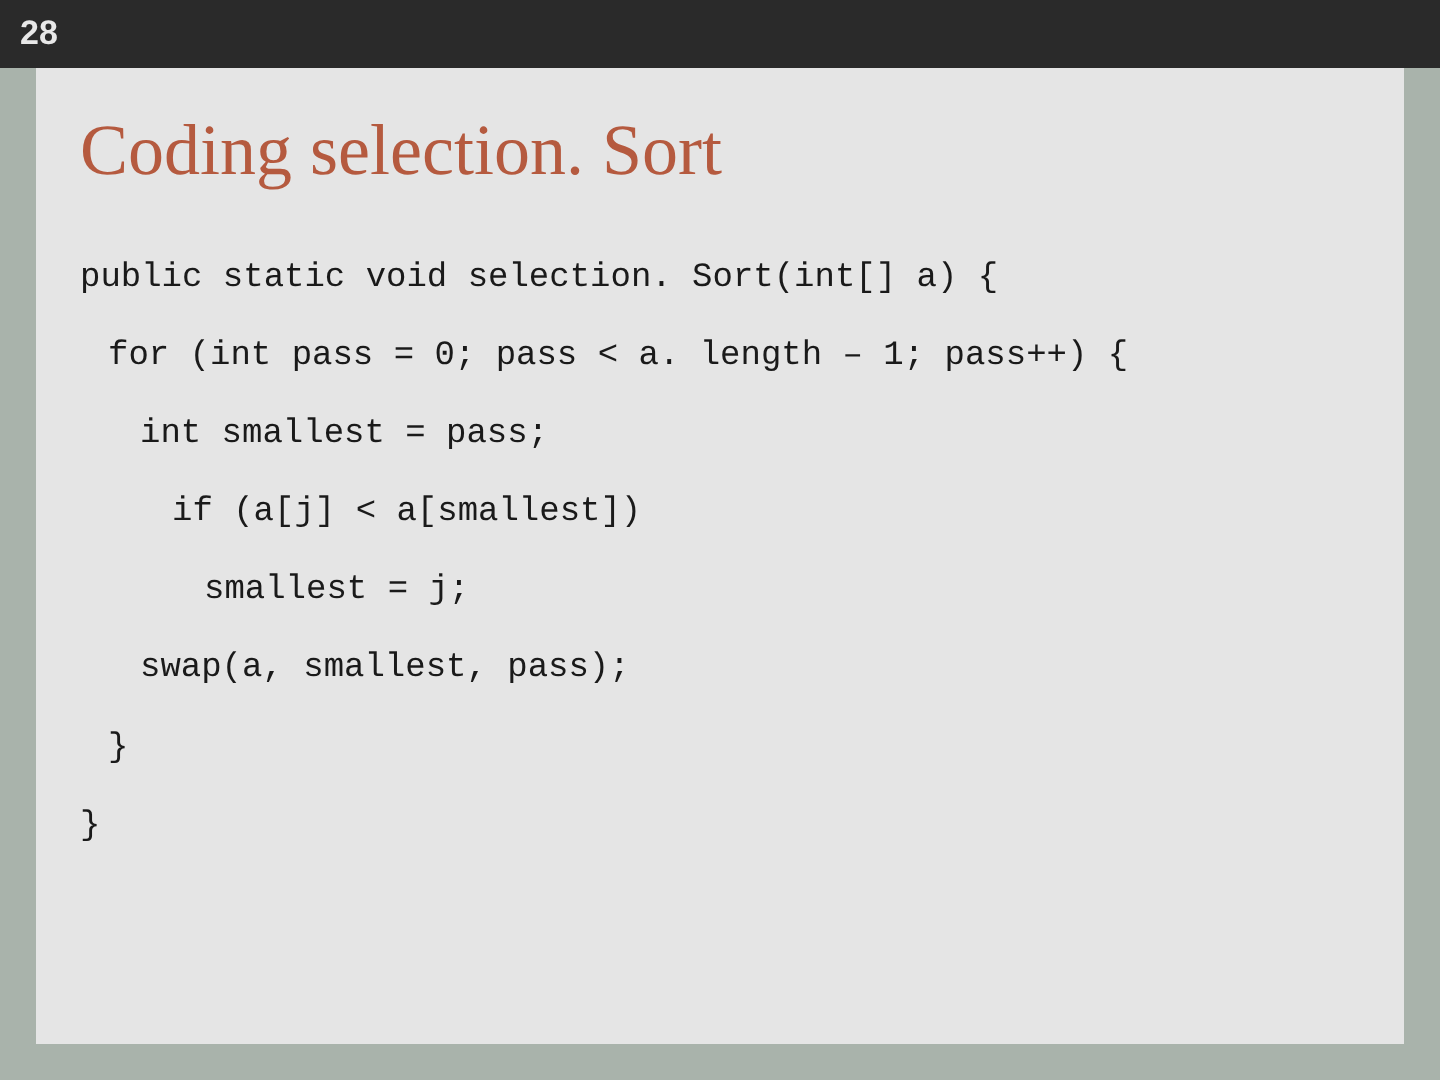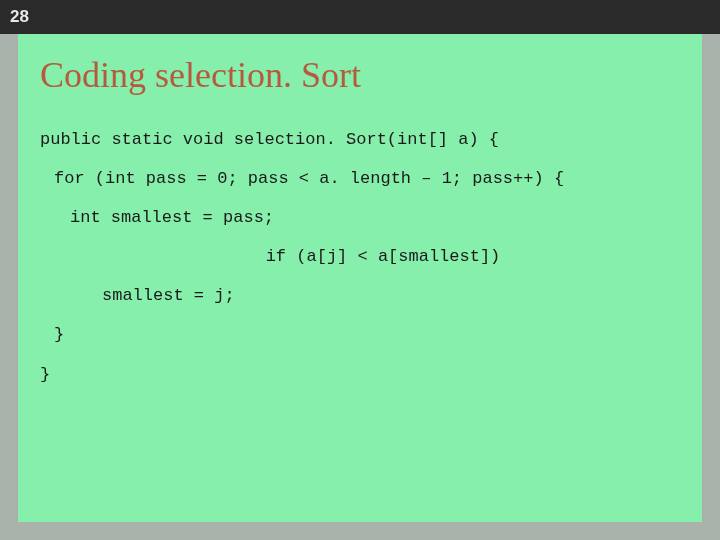--- a/index.html
+++ b/index.html
@@ -17,55 +17,56 @@
     display: flex;
     align-items: center;
     padding-left: 10px;
   }
   .slide-number {
     color: #e8e8e8;
     font-size: 17px;
     font-weight: bold;
   }
   .content-area {
-    background: #86efac;
+    background: #e5e5e5;
     margin: 0 18px 18px 18px;
     height: 488px;
     padding: 20px 22px;
   }
   .slide-title {
     font-family: Georgia, 'Times New Roman', serif;
     font-size: 36px;
     font-weight: normal;
     color: #b55a3f;
     margin-bottom: 24px;
   }
   .code-block {
     font-family: Liberation Mono, monospace;
     font-size: 17px;
     color: #1a1a1a;
     line-height: 2.3;
   }
   .code-line { white-space: pre; }
   .indent-1 { padding-left: 14px; }
   .indent-2 { padding-left: 30px; }
-  .indent-3 { padding-left: 46px; text-align: center; }
+  .indent-3 { padding-left: 46px; }
   .indent-4 { padding-left: 62px; }
 </style>
 </head>
 <body>
 
 <div class="slide-number-bar">
   <span class="slide-number">28</span>
 </div>
 
 <div class="content-area">
   <h1 class="slide-title">Coding selection. Sort</h1>
   <div class="code-block">
     <div class="code-line">public static void selection. Sort(int[] a) {</div>
     <div class="code-line indent-1">for (int pass = 0; pass &lt; a. length – 1; pass++) {</div>
     <div class="code-line indent-2">int smallest = pass;</div>
     <div class="code-line indent-3">if (a[j] &lt; a[smallest])</div>
     <div class="code-line indent-4">smallest = j;</div>
+    <div class="code-line indent-2">swap(a, smallest, pass);</div>
     <div class="code-line indent-1">}</div>
     <div class="code-line">}</div>
   </div>
 </div>
 
 </body></html>

